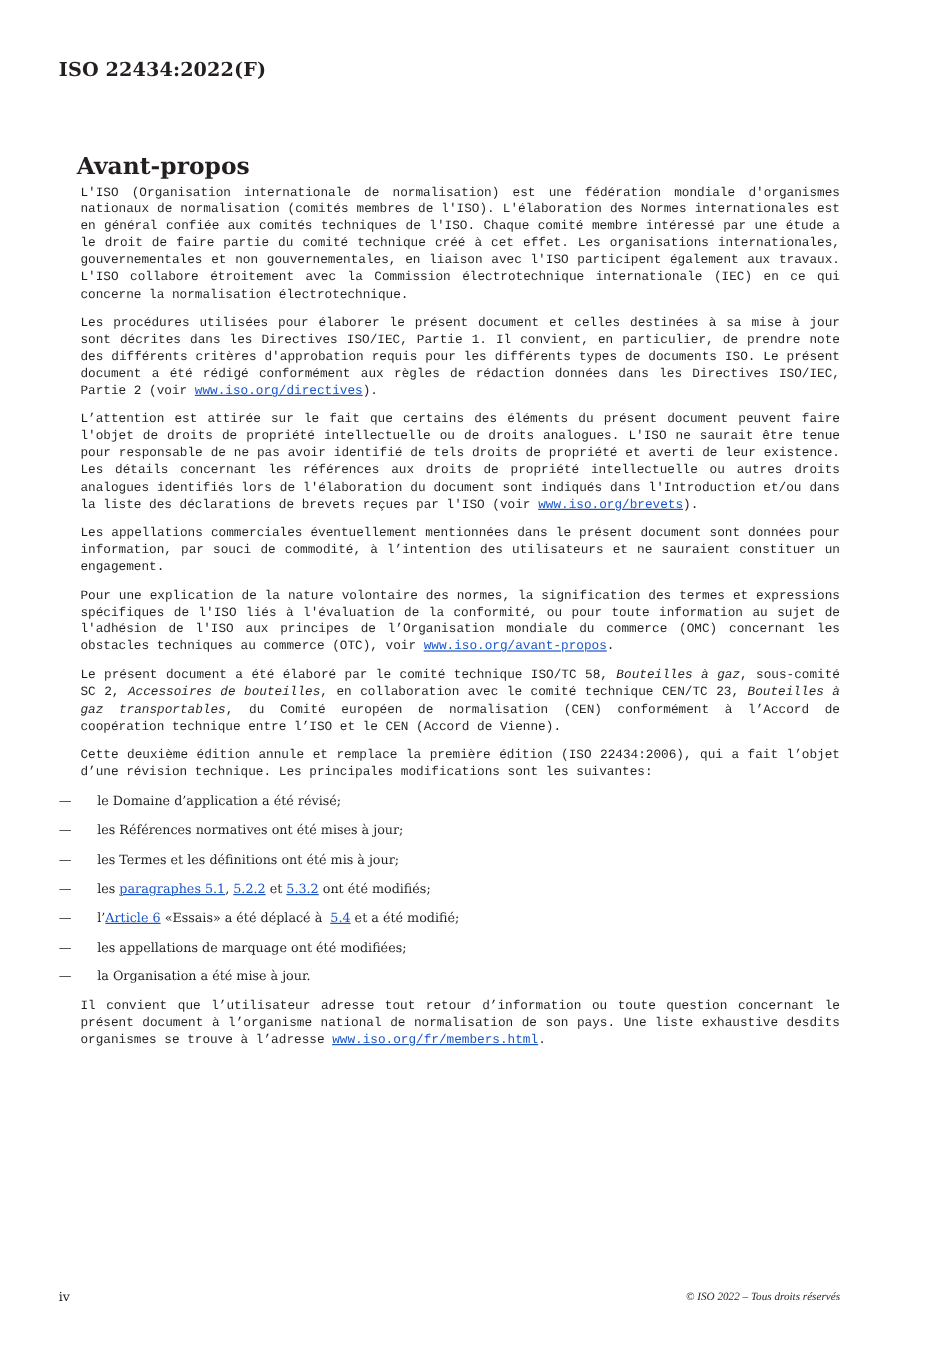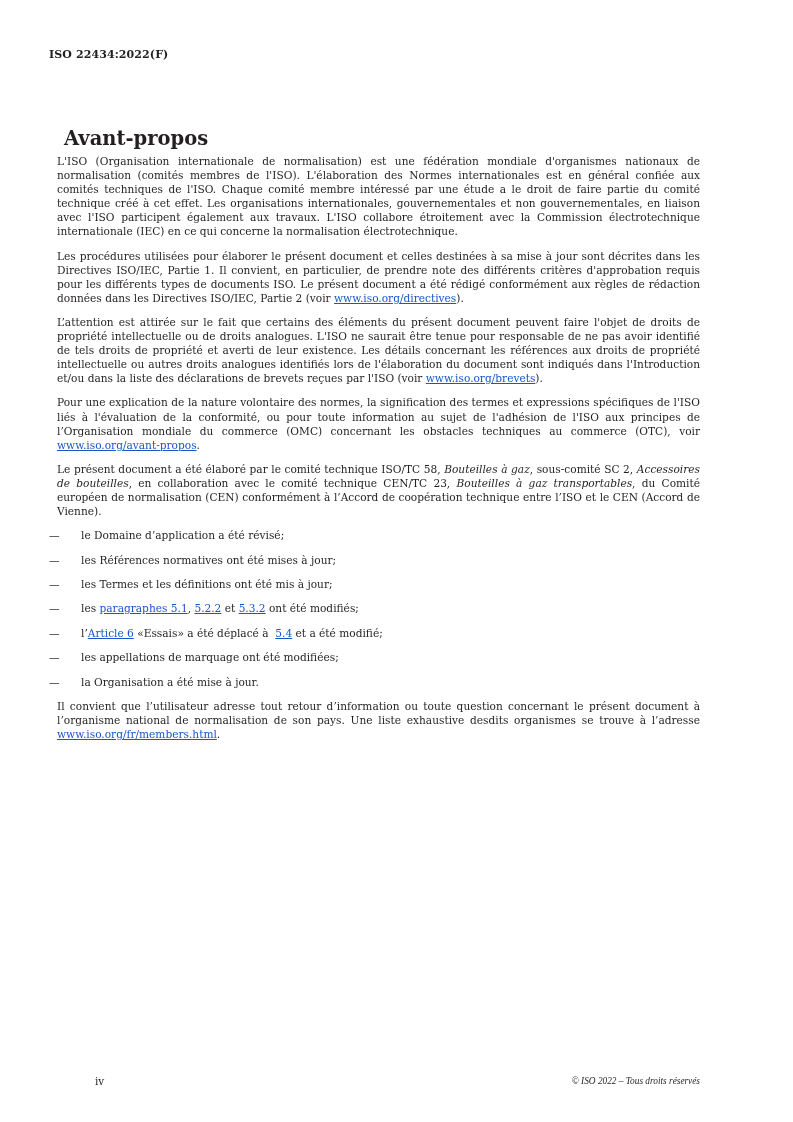--- a/index.html
+++ b/index.html
@@ -18,44 +18,45 @@
     .page {
       position: absolute;
       left: 49px;
       top: 0;
       width: 651px;
     }
     .doc-id {
       position: absolute;
       top: 48px;
       left: 0;
-      font-size: 11px;
+      font-size: 16px;
       font-weight: bold;
       letter-spacing: 0.1px;
     }
     .page-title {
       position: absolute;
       top: 112px;
       left: 0;
       font-size: 19.5px;
       font-weight: bold;
       margin: 15px;
     }
     .body-text {
       position: absolute;
       top: 154px;
       left: 0;
       width: 651px;
       font-size: 10.6px;
       line-height: 14.1px;
     }
     .para {
-      margin: 0 0 10px 8px;
+      margin: 0 0 10px 18px;
       text-align: justify;
       hyphens: none;
+      font-family: Liberation Mono, monospace;
     }
     a.lnk {
       color: #1a56c8;
       text-decoration: underline;
     }
     em { font-style: italic; }
     .list {
       list-style: none;
       padding: 0;
       margin: 0 0 10px 0;
@@ -68,21 +69,20 @@
     .list li .dash {
       position: absolute;
       left: 0;
       top: 0;
     }
     .footer-page {
       position: absolute;
       top: 1075px;
       left: 49px;
       font-size: 10.5px;
-      margin-left: 46px;
     }
     .footer-copy {
       position: absolute;
       top: 1076px;
       right: 93px;
       font-size: 9.3px;
       font-family: "Liberation Serif", serif;
       font-style: italic;
     }
   </style>
@@ -94,25 +94,27 @@
 
   <h1 class="page-title">Avant-propos</h1>
 
   <div class="body-text">
     <p class="para">L'ISO (Organisation internationale de normalisation) est une fédération mondiale d'organismes nationaux de normalisation (comités membres de l'ISO). L'élaboration des Normes internationales est en général confiée aux comités techniques de l'ISO. Chaque comité membre intéressé par une étude a le droit de faire partie du comité technique créé à cet effet. Les organisations internationales, gouvernementales et non gouvernementales, en liaison avec l'ISO participent également aux travaux. L'ISO collabore étroitement avec la Commission électrotechnique internationale (IEC) en ce qui concerne la normalisation électrotechnique.</p>
 
     <p class="para"><span>Les procédures utilisées pour élaborer le présent document et celles destinées à sa mise à jour sont décrites dans les Directives ISO/IEC, Partie 1. Il convient, en particulier, de prendre note des différents critères d'approbation requis pour les différents types de documents ISO. Le présent document a été rédigé conformément aux règles de rédaction données dans les Directives ISO/IEC, Partie 2 (voir </span><a class="lnk">www.iso.org/directives</a><span>).</span></p>
 
     <p class="para"><span>L’attention est attirée sur le fait que certains des éléments du présent document peuvent faire l'objet de droits de propriété intellectuelle ou de droits analogues. L'ISO ne saurait être tenue pour responsable de ne pas avoir identifié de tels droits de propriété et averti de leur existence. Les détails concernant les références aux droits de propriété intellectuelle ou autres droits analogues identifiés lors de l'élaboration du document sont indiqués dans l'Introduction et/ou dans la liste des déclarations de brevets reçues par l'ISO (voir </span><a class="lnk">www.iso.org/brevets</a><span>).</span></p>
 
+    <p class="para">Les appellations commerciales éventuellement mentionnées dans le présent document sont données pour information, par souci de commodité, à l’intention des utilisateurs et ne sauraient constituer un engagement.</p>
 
     <p class="para"><span>Pour une explication de la nature volontaire des normes, la signification des termes et expressions spécifiques de l'ISO liés à l'évaluation de la conformité, ou pour toute information au sujet de l'adhésion de l'ISO aux principes de l’Organisation mondiale du commerce (OMC) concernant les obstacles techniques au commerce (OTC), voir </span><a class="lnk">www.iso.org/avant-propos</a><span>.</span></p>
 
     <p class="para"><span>Le présent document a été élaboré par le comité technique ISO/TC 58, </span><em>Bouteilles à gaz</em><span>, sous-comité SC 2, </span><em>Accessoires de bouteilles</em><span>, en collaboration avec le comité technique CEN/TC 23, </span><em>Bouteilles à gaz transportables</em><span>, du Comité européen de normalisation (CEN) conformément à l’Accord de coopération technique entre l’ISO et le CEN (Accord de Vienne).</span></p>
 
+    <p class="para">Cette deuxième édition annule et remplace la première édition (ISO 22434:2006), qui a fait l’objet d’une révision technique. Les principales modifications sont les suivantes:</p>
 
     <ul class="list">
       <li><span class="dash">—</span><span>le Domaine d’application a été révisé;</span></li>
       <li><span class="dash">—</span><span>les Références normatives ont été mises à jour;</span></li>
       <li><span class="dash">—</span><span>les Termes et les définitions ont été mis à jour;</span></li>
       <li><span class="dash">—</span><span>les </span><a class="lnk">paragraphes 5.1</a><span>, </span><a class="lnk">5.2.2</a><span> et </span><a class="lnk">5.3.2</a><span> ont été modifiés;</span></li>
       <li><span class="dash">—</span><span>l’</span><a class="lnk">Article 6</a><span style="white-space: pre; text-align: right;"> «Essais» a été déplacé à  </span><a class="lnk">5.4</a><span> et a été modifié;</span></li>
       <li><span class="dash">—</span><span>les appellations de marquage ont été modifiées;</span></li>
       <li><span class="dash">—</span><span>la Organisation a été mise à jour.</span></li>
     </ul>

